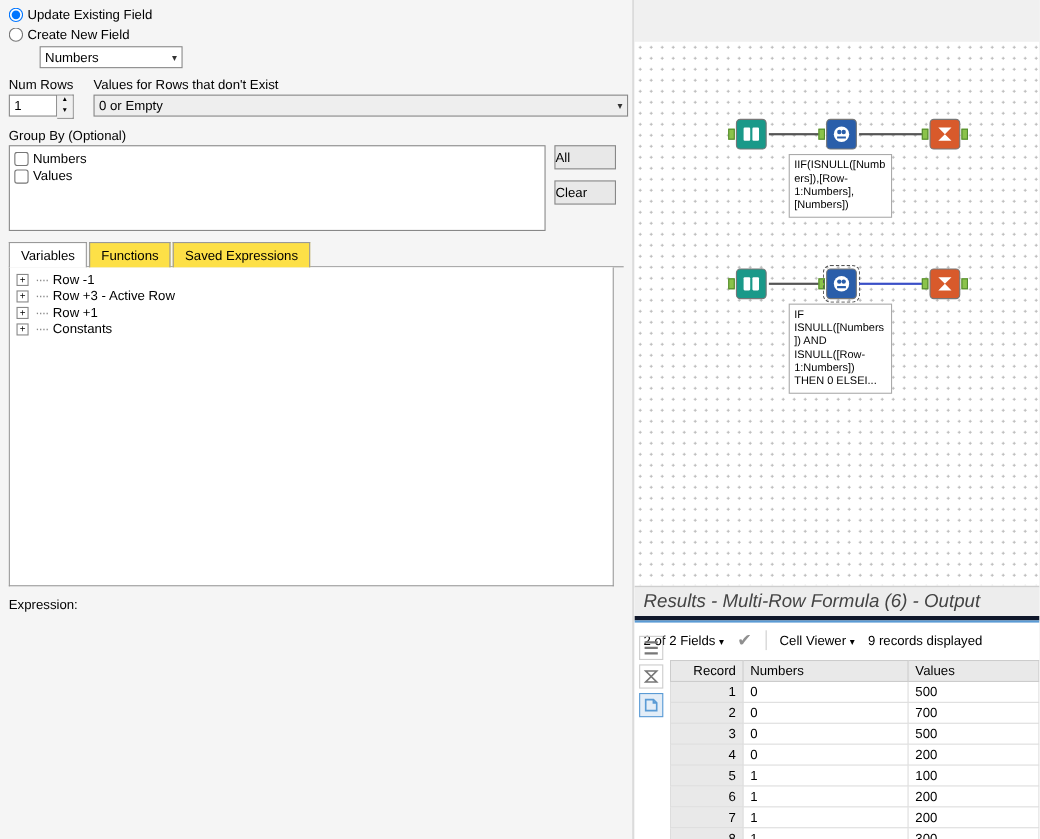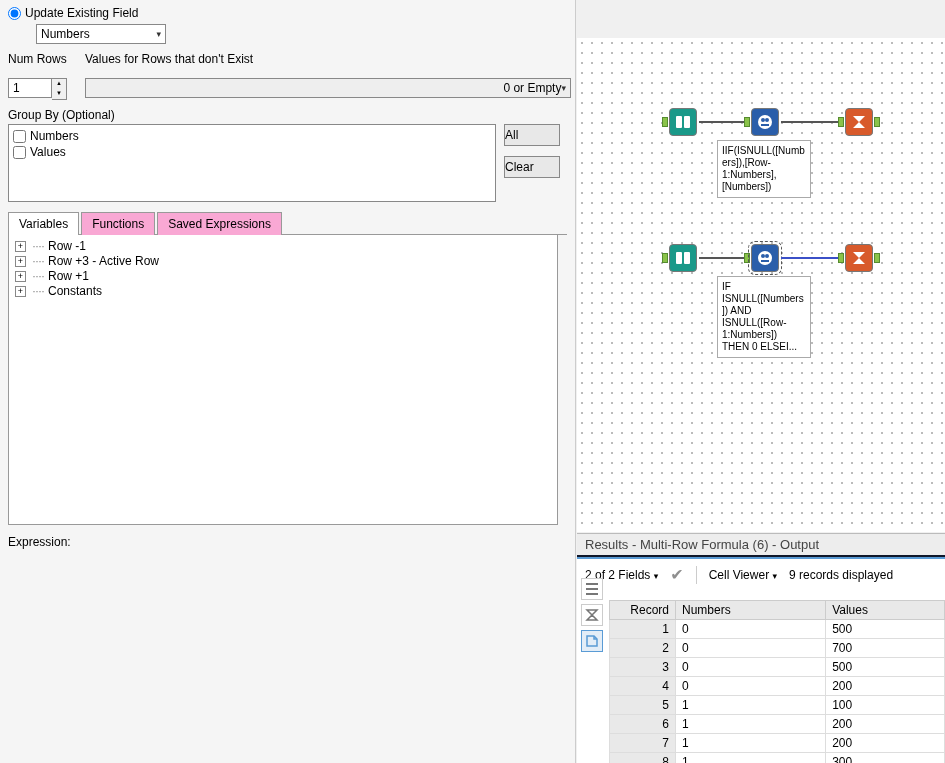--- a/index.html
+++ b/index.html
@@ -11,38 +11,38 @@
 
 .config-area { padding: 6px 8px 0 8px; }
 .radio-row { display: flex; align-items: flex-end; margin-bottom: 4px; }
 input[type="radio"] { margin: 0 4px 0 0; }
 .field-dropdown-row { margin: 4px 0 8px 28px; }
 .select-box { width: 130px; height: 20px; border: 1px solid #888; background: #fff; padding: 1px 4px; position: relative; display: inline-flex; align-items: center; justify-content: space-between; }
 .select-arrow { font-size: 9px; color: #333; }
 
 .numrows-row { display: flex; gap: 18px; margin-bottom: 4px; }
 .spinner-wrap { display: flex; flex-direction: column; }
-.spinner-label { margin-bottom: 12px; white-space: nowrap; }
+.spinner-label { margin-bottom: 2px; white-space: nowrap; }
 .spinner { display: flex; align-items: stretch; }
 .spinner input { width: 44px; height: 20px; border: 1px solid #888; padding: 0 4px; }
 .spinner-btns { display: flex; flex-direction: column; border: 1px solid #888; border-left: 0; }
 .spinner-btn { width: 14px; height: 10px; background: #f0f0f0; font-size: 6px; line-height: 8px; text-align: center; cursor: pointer; }
-.wide-select { width: 486px; height: 20px; border: 1px solid #888; background: #eee; padding: 1px 4px; display: inline-flex; align-items: center; justify-content: flex-end; }
+.wide-select { width: 486px; height: 20px; border: 1px solid #888; background: #eee; padding: 1px 4px; display: inline-flex; align-items: center; justify-content: space-between; }
 
 .groupby-label { margin: 8px 0 2px 0; }
 .groupby-container { display: flex; gap: 8px; margin-bottom: 10px; }
 .groupby-list { width: 488px; height: 78px; border: 1px solid #888; background: #fff; padding: 4px; }
 .checkbox-row { display: flex; align-items: center; margin-bottom: 2px; }
 .checkbox-row input { margin: 0 4px 0 0; }
 .groupby-btns { display: flex; flex-direction: column; gap: 10px; }
 .btn { width: 56px; height: 22px; border: 1px solid #888; background: #e8e8e8; line-height: 20px; cursor: pointer; }
 
 
 .tabs-row { display: flex; border-bottom: 1px solid #999; margin: 0 8px; }
-.tab { padding: 4px 10px; background: #f9a8d4; border: 1px solid #999; border-bottom: none; margin-right: 2px; margin-bottom: -1px; cursor: pointer; }
+.tab { padding: 4px 10px; background: #fde047; border: 1px solid #999; border-bottom: none; margin-right: 2px; margin-bottom: -1px; cursor: pointer; }
 .tab.active { background: #fff; }
 .tree-body { margin: 0 8px; width: 550px; height: 290px; border: 1px solid #999; border-top: 0; background: #fff; padding: 4px 6px; }
 .tree-item { display: flex; align-items: center; margin-bottom: 1px; }
 .tree-expander { width: 11px; height: 11px; border: 1px solid #888; text-align: center; line-height: 9px; font-size: 9px; margin-right: 6px; cursor: pointer; }
 .tree-dots { color: #888; margin-right: 4px; letter-spacing: -1px; }
 
 
 .expr-label { margin: 10px 8px 2px 8px; }
 .expr-box { margin: 0 8px 8px 8px; width: 560px; height: 190px; border: 1px solid #999; background: #fff; padding: 4px 6px; font-family: Consolas, 'Courier New', monospace; font-size: 12px; white-space: pre; overflow: auto; }
 
@@ -54,21 +54,21 @@
 .tool-icon.blue { background: #2a5eaa; }
 .tool-icon.orange { background: #d85a2b; }
 .tool-icon svg { width: 16px; height: 16px; }
 .conn-stub { position: absolute; width: 6px; height: 10px; background: #8bc34a; border: 1px solid #558b2f; }
 .conn-line { position: absolute; height: 2px; background: #555; }
 .conn-line.blue { background: #3a4fc7; }
 .anno-box { position: absolute; width: 94px; border: 1px solid #aaa; background: #fff; padding: 4px; font-size: 10px; line-height: 12px; word-break: break-word; }
 
 
 .results-panel { position: absolute; left: 0; top: 495px; width: 368px; height: 268px; background: #fff; border-top: 1px solid #bbb; }
-.results-title { background: #ededed; border-bottom: 2px solid #0f172a; padding: 3px 8px; font-size: 13px; color: #444; }
+.results-title { background: #ededed; border-bottom: 4px solid #0f172a; padding: 3px 8px; font-size: 17px; color: #444; font-style: italic; }
 .results-toolbar { display: flex; align-items: center; gap: 12px; padding: 6px 8px; border-top: 2px solid #5a9bd5; }
 .results-toolbar .sep { border-left: 1px solid #ccc; height: 18px; }
 .check-icon { color: #8f8f8f; font-size: 16px; }
 .left-icons { position: absolute; left: 0; top: 40px; width: 28px; display: flex; flex-direction: column; gap: 4px; padding: 4px; }
 .left-icon { width: 22px; height: 22px; border: 1px solid #ccc; display: flex; align-items: center; justify-content: center; cursor: pointer; }
 .left-icon.active { background: #e3edf7; border-color: #5a9bd5; }
 .grid-wrap { position: absolute; left: 32px; top: 66px; right: 0; bottom: 0; overflow: hidden; }
 table.grid { border-collapse: collapse; width: 100%; }
 table.grid th { background: #e9e9e9; border: 1px solid #ccc; padding: 2px 6px; text-align: left; font-weight: 400; }
 table.grid th.rh { text-align: right; width: 66px; }
@@ -77,20 +77,24 @@
 </style>
 </head>
 <body>
 
 <div class="left-panel">
   <div class="config-area">
     <div class="radio-row">
       <input type="radio" name="fieldmode" checked="" style="">
       <span>Update Existing Field</span>
     </div>
+    <div class="radio-row">
+      <input type="radio" name="fieldmode" style="">
+      <span>Create New  Field</span>
+    </div>
     <div class="field-dropdown-row">
       <div class="select-box">
         <span>Numbers</span>
         <span class="select-arrow">▾</span>
       </div>
     </div>
 
     <div class="numrows-row">
       <div class="spinner-wrap">
         <div class="spinner-label">Num Rows</div>

